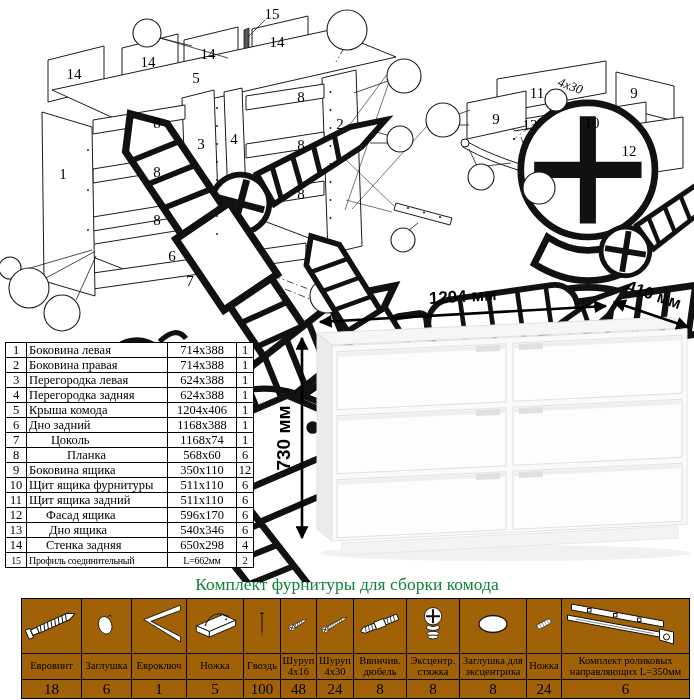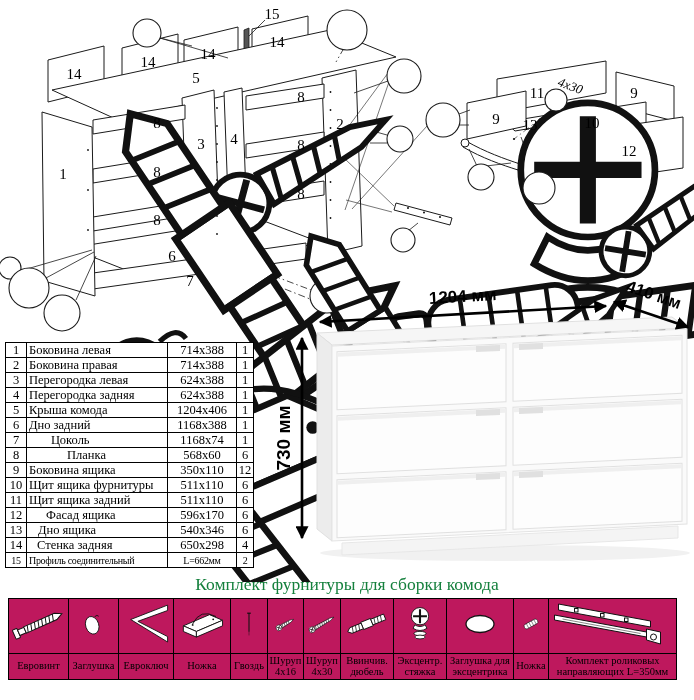--- a/index.html
+++ b/index.html
@@ -15,21 +15,21 @@
   .plabel{font:15px "Liberation Serif",serif;fill:#000;}
   .plabel-rot{font:italic 13px "Liberation Serif",serif;}
   text.dim{font-family:"Liberation Sans",sans-serif;font-weight:700;fill:#000;}
   #parts-table{position:absolute;left:5px;top:342px;border-collapse:collapse;background:#fff;}
   #parts-table td{border:1px solid #000;height:14px;padding:0 2px;font-size:12.5px;
                   line-height:13px;white-space:nowrap;overflow:hidden;font-family:"Liberation Serif",serif;}
   #parts-table td.c{text-align:center;padding:0;}
   #parts-table tr.small td{font-size:10px;letter-spacing:-.3px;}
   #title{position:absolute;left:0;top:574px;width:100%;text-align:center;font-size:17.5px;
          font-family:"Liberation Serif",serif;color:#15803d;}
-  #hw-table{position:absolute;left:8px;top:598px;border-collapse:collapse;background:#be185d;table-layout:fixed;}
+  #hw-table{position:absolute;left:21px;top:598px;border-collapse:collapse;background:#a16207;table-layout:fixed;}
   #hw-table td{border:1px solid #000;text-align:center;padding:0;overflow:hidden;vertical-align:middle;}
   #hw-table td.hw-icon{height:52px;}
   #hw-table td.hw-name{font-size:10.5px;line-height:10.5px;height:23px;font-family:"Liberation Serif",serif;padding:1px;}
   #hw-table td.hw-qty{font-size:15px;height:18px;font-family:"Liberation Serif",serif;}
 </style>
 </head>
 <body>
 
 <div id="stage">
 
@@ -384,27 +384,27 @@
           <td class="c">6</td>
         </tr>
         <tr>
           <td class="c">12</td>
           <td style="padding-left: 19px;">Фасад ящика</td>
           <td class="c">596x170</td>
           <td class="c">6</td>
         </tr>
         <tr>
           <td class="c">13</td>
-          <td style="padding-left: 11px;">Дно ящика</td>
+          <td style="padding-left: 22px;">Дно ящика</td>
           <td class="c">540x346</td>
           <td class="c">6</td>
         </tr>
         <tr>
           <td class="c">14</td>
-          <td style="padding-left: 10px;">Стенка задняя</td>
+          <td style="padding-left: 19px;">Стенка задняя</td>
           <td class="c">650x298</td>
           <td class="c">4</td>
         </tr>
         <tr class="small">
           <td class="c">15</td>
           <td>Профиль соединительный</td>
           <td class="c">L=662мм</td>
           <td class="c">2</td>
         </tr>
       </tbody>
@@ -473,16 +473,30 @@
           <td class="hw-name">Ножка</td>
           <td class="hw-name">Гвоздь</td>
           <td class="hw-name">Шуруп 4x16</td>
           <td class="hw-name">Шуруп 4x30</td>
           <td class="hw-name">Ввинчив. дюбель</td>
           <td class="hw-name">Эксцентр. стяжка</td>
           <td class="hw-name">Заглушка для эксцентрика</td>
           <td class="hw-name">Ножка</td>
           <td class="hw-name">Комплект роликовых направляющих L=350мм</td>
         </tr>
+        <tr>
+          <td class="hw-qty">18</td>
+          <td class="hw-qty">6</td>
+          <td class="hw-qty">1</td>
+          <td class="hw-qty">5</td>
+          <td class="hw-qty">100</td>
+          <td class="hw-qty">48</td>
+          <td class="hw-qty">24</td>
+          <td class="hw-qty">8</td>
+          <td class="hw-qty">8</td>
+          <td class="hw-qty">8</td>
+          <td class="hw-qty">24</td>
+          <td class="hw-qty">6</td>
+        </tr>
       </tbody>
 </table>
 
 </div>
 
 </body></html>

